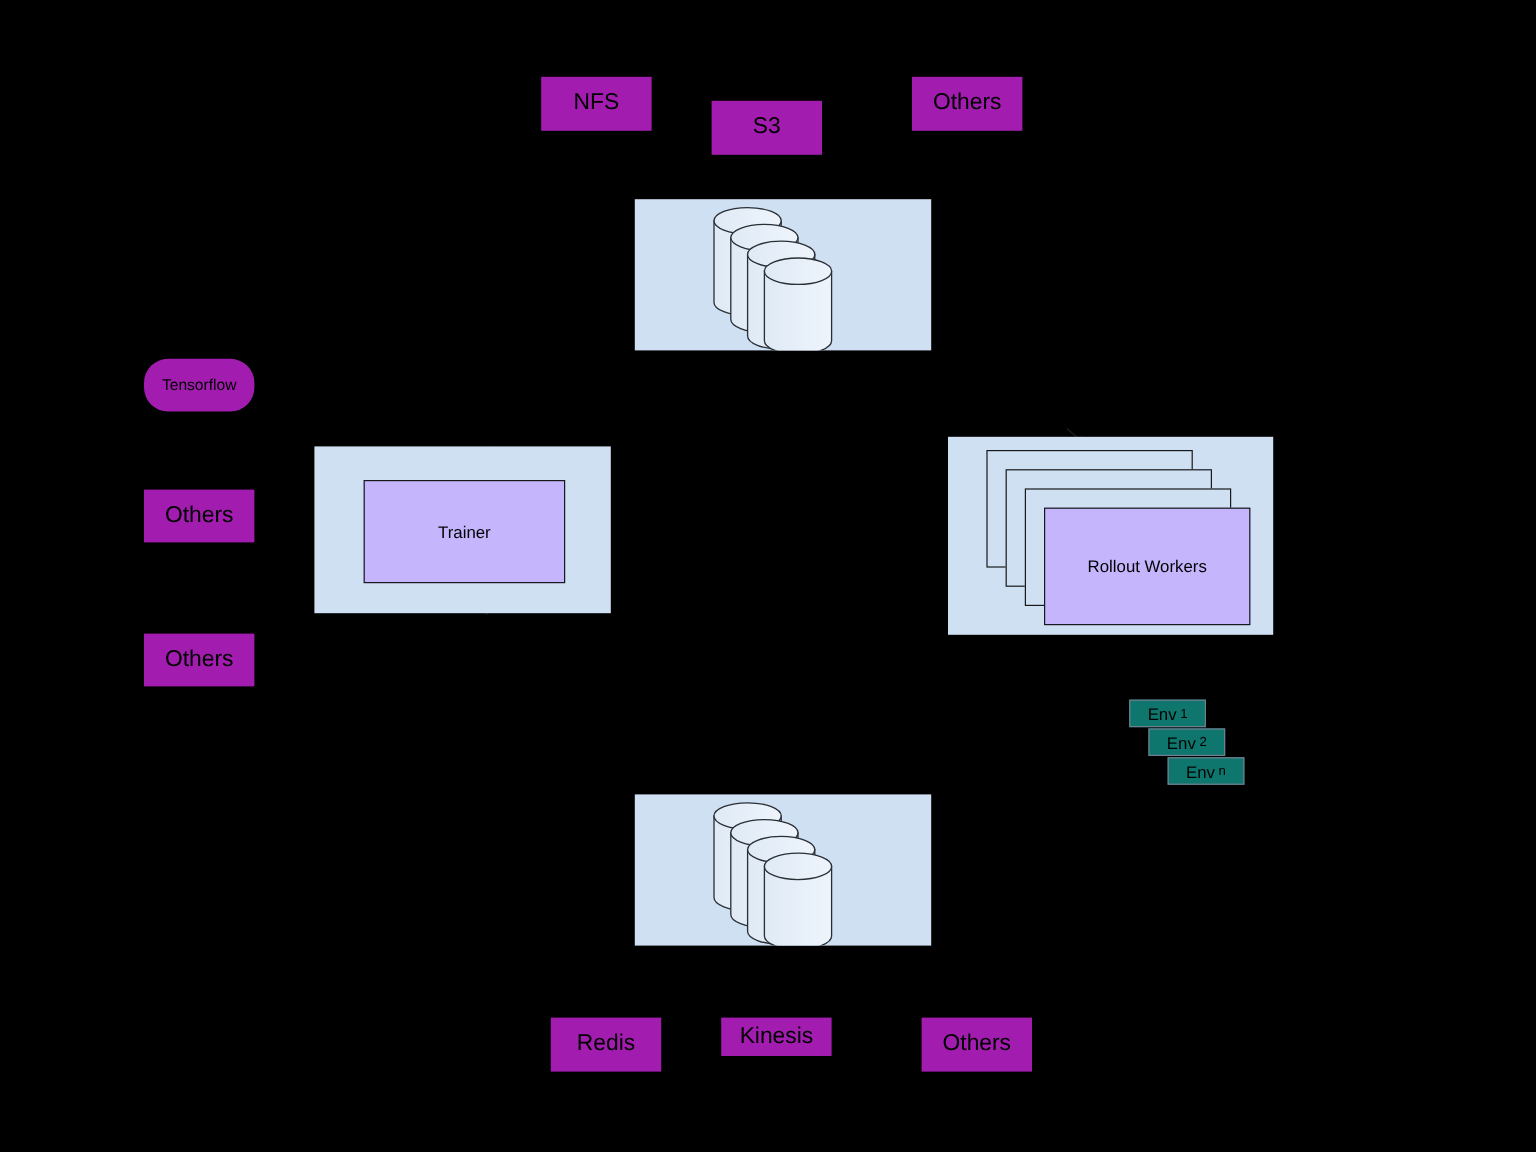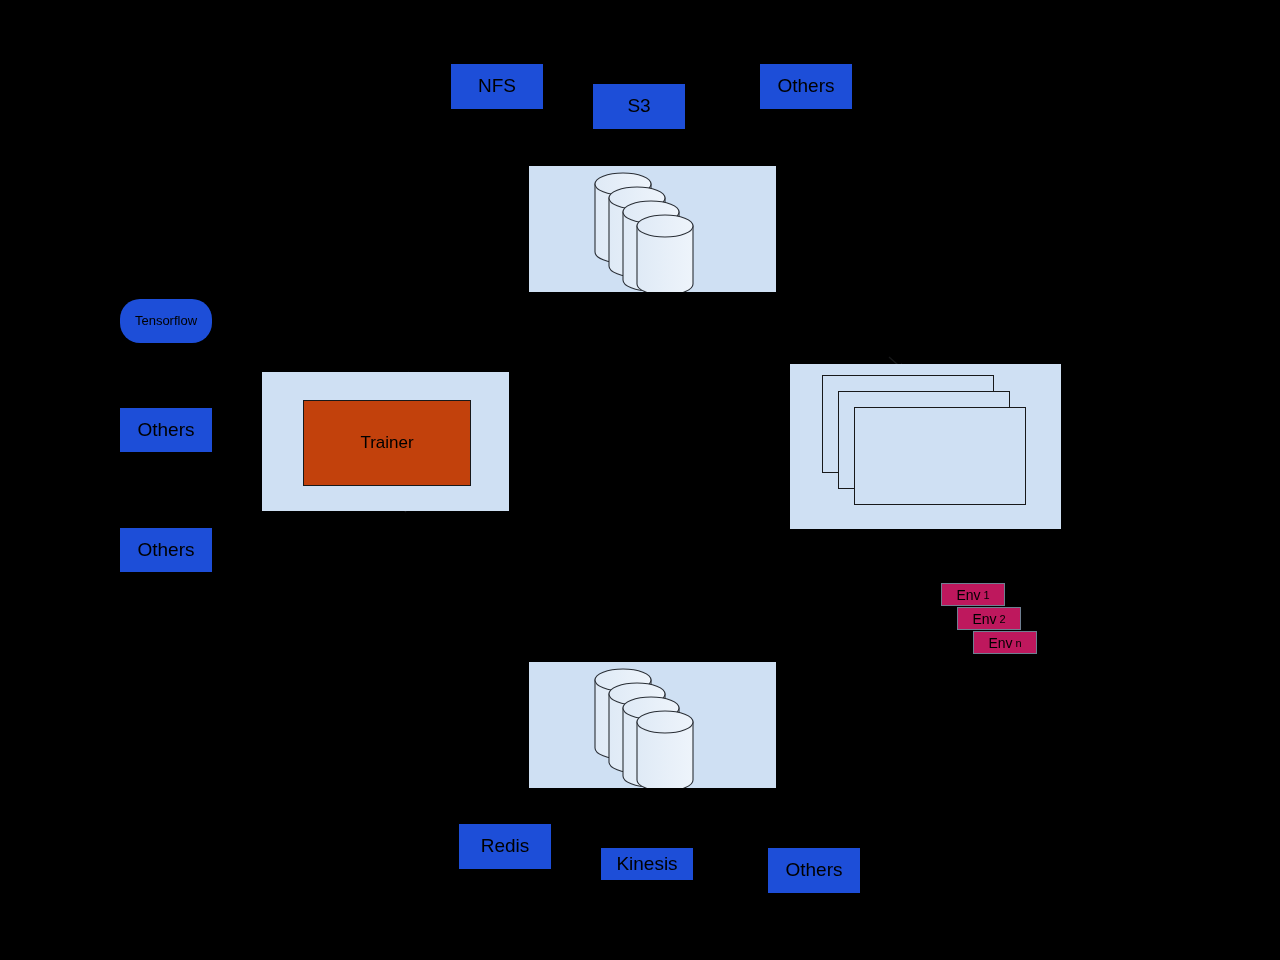--- a/index.html
+++ b/index.html
@@ -16,21 +16,21 @@
   }
   #canvas {
     position: absolute;
     left: 0; top: 0;
     width: 1280px;
     height: 960px;
   }
   .node {
     position: absolute;
     box-sizing: border-box;
-    background: #1d4ed8;
+    background: #a21caf;
     color: #000000;
     display: flex;
     align-items: center;
     justify-content: center;
     text-align: center;
     line-height: 1.1;
   }
   .plain-box {
     font-size: 19px;
   }
@@ -39,38 +39,38 @@
     border-radius: 20px;
   }
   .panel {
     position: absolute;
     background: #cfe0f3;
     box-sizing: border-box;
   }
   .inner-box {
     position: absolute;
     box-sizing: border-box;
-    background: #c2410c;
+    background: #c4b5fd;
     border: 1.3px solid #18191a;
     display: flex;
     align-items: center;
     justify-content: center;
-    font-size: 17px;
+    font-size: 14px;
     color: #000000;
   }
   .stack-box {
     position: absolute;
     box-sizing: border-box;
     background: #cfe0f3;
     border: 1.3px solid #18191a;
   }
   .env-box {
     position: absolute;
     box-sizing: border-box;
-    background: #be185d;
+    background: #0f766e;
     border: 1px solid #6f7f91;
     display: flex;
     align-items: center;
     justify-content: center;
     color: #000000;
     font-size: 14px;
     white-space: nowrap;
   }
   .env-box .envnum {
     font-size: 11px;
@@ -157,20 +157,23 @@
 
   <div class="panel" style="left:262px;top:372px;width:247px;height:139px;"></div>
   <div class="inner-box" style="left:303px;top:400px;width:168px;height:86px;">
     <span>Trainer</span>
   </div>
 
   <div class="panel" style="left:790px;top:364px;width:271px;height:165px;"></div>
   <div class="stack-box" style="left:822px;top:375px;width:172px;height:98px;"></div>
   <div class="stack-box" style="left:838px;top:391px;width:172px;height:98px;"></div>
   <div class="stack-box" style="left:854px;top:407px;width:172px;height:98px;"></div>
+  <div class="inner-box" style="left:870px;top:423px;width:172px;height:98px;">
+    <span>Rollout Workers</span>
+  </div>
 
   <div class="env-box" style="left:941px;top:583px;width:64px;height:23px;">
     <span>Env</span>
     <span class="envnum">1</span>
   </div>
   <div class="env-box" style="left:957px;top:607px;width:64px;height:23px;">
     <span>Env</span>
     <span class="envnum">2</span>
   </div>
   <div class="env-box" style="left:973px;top:631px;width:64px;height:23px;">
@@ -200,21 +203,21 @@
           <ellipse cx="34" cy="14" rx="28" ry="11"></ellipse>
         </g>
         <g transform="translate(42,42)">
           <path d="M6,14 L6,72 A28,11 0 0 0 62,72 L62,14 Z"></path>
           <ellipse cx="34" cy="14" rx="28" ry="11"></ellipse>
         </g>
       </g>
     </svg>
   </div>
 
-  <div class="node plain-box" style="left:459px;top:824px;width:92px;height:45px;">
+  <div class="node plain-box" style="left:459px;top:848px;width:92px;height:45px;">
     <span>Redis</span>
   </div>
   <div class="node plain-box" style="left:601px;top:848px;width:92px;height:32px;">
     <span>Kinesis</span>
   </div>
   <div class="node plain-box" style="left:768px;top:848px;width:92px;height:45px;">
     <span>Others</span>
   </div>
 
 </div>

